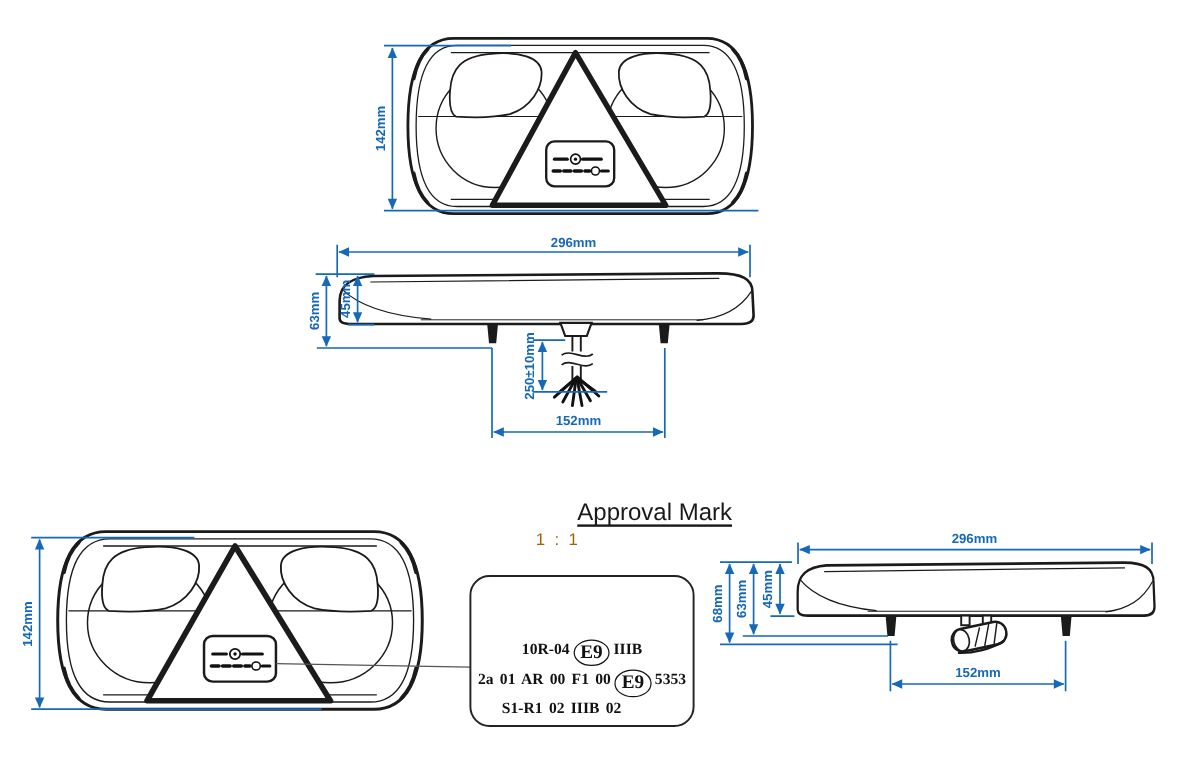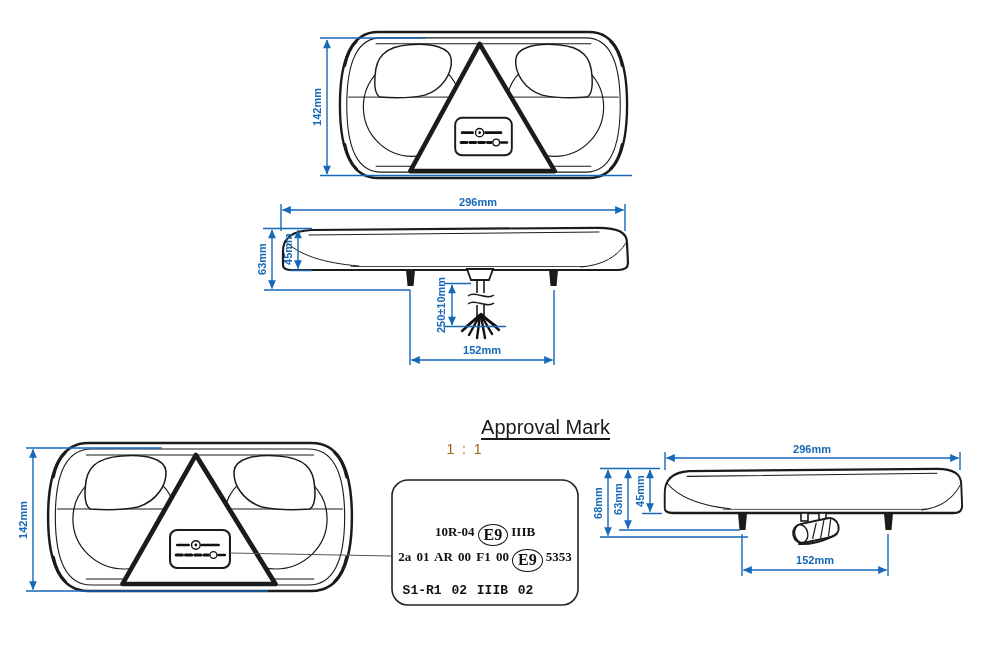--- a/index.html
+++ b/index.html
@@ -9,21 +9,21 @@
   .dim-text{fill:#1668b8;font-family:"Liberation Sans",sans-serif;font-size:11px;font-weight:bold;}
   .overlay{position:absolute;color:#111;}
   .appr-title{left:390px;top:416px;width:220px;text-align:right;font-size:20px;
               text-decoration:underline;text-underline-offset:4px;color:#1a1a1a;}
   .appr-scale{left:390px;top:441px;width:150px;text-align:center;font-size:14px;letter-spacing:2px;color:#a16207;}
   .appr-box-text{left:392px;top:480px;width:186px;height:125px;display:flex;flex-direction:column;
                  justify-content:flex-end;align-items:center;padding-bottom:7px;box-sizing:border-box;
                  font-family:"Liberation Serif",serif;font-weight:bold;color:#111;}
   .appr-line{font-size:13px;white-space:nowrap;word-spacing:2px;display:flex;align-items:flex-start;gap:3px;}
   .appr-line1{margin-bottom:3px;}
-  .appr-line3{margin-right:34px;margin-top:11px;font-family:Liberation Mono, monospace;}
+  .appr-line3{margin-right:34px;margin-top:1px;}
   .e-mark{display:inline-block;border:1.6px solid #111;border-radius:50%;padding:1px 5px 2px 5px;
           font-size:16px;line-height:1.1;font-weight:bold;}
 </style>
 </head>
 <body>
 
 <div id="page">
 
 <svg id="draw-svg" width="1000" height="647" viewBox="0 0 1000 647">
   <defs>

